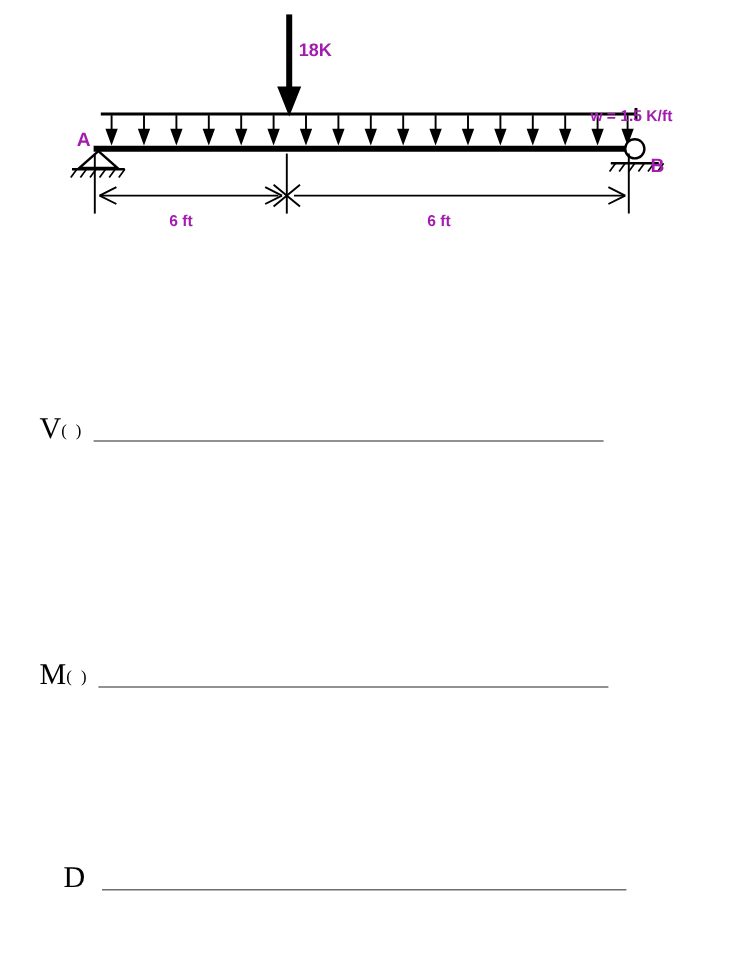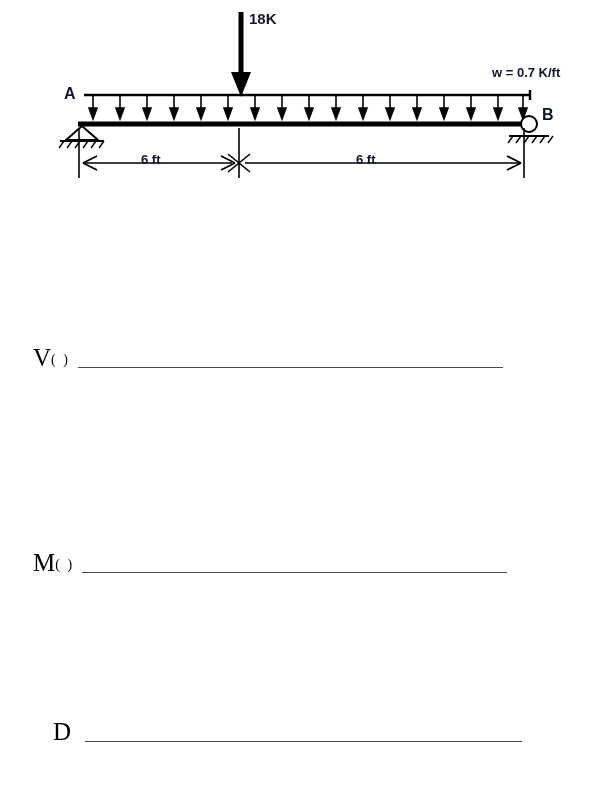--- a/index.html
+++ b/index.html
@@ -28,22 +28,23 @@
     width: 616px;
     height: 200px;
   }
   .beam-figure svg {
     display: block;
   }
   .lbl {
     position: absolute;
     font-weight: bold;
     font-family: "Liberation Sans", sans-serif;
-    color: #0f172a;
+    color: #a21caf;
     white-space: nowrap;
+    margin-top: 24px;
   }
   .lbl-load {
     font-size: 15px;
     left: 249px;
     top: 10px;
   }
   .lbl-w {
     font-size: 13px;
     left: 492px;
     top: 65px;
@@ -205,21 +206,21 @@
       <g stroke="#000" stroke-width="1.6" fill="none">
         <line x1="245" y1="163" x2="521" y2="163"></line>
         <line x1="521" y1="163" x2="507" y2="156"></line>
         <line x1="521" y1="163" x2="507" y2="170"></line>
       </g>
 
       <line x1="530" y1="90" x2="530" y2="100" stroke="#000" stroke-width="2.4"></line>
     </svg>
 
     <span class="lbl lbl-load">18K</span>
-    <span class="lbl lbl-w">w = 0.7 K/ft</span>
+    <span class="lbl lbl-w">w = 1.5 K/ft</span>
     <span class="lbl lbl-a">A</span>
     <span class="lbl lbl-b">B</span>
     <span class="lbl lbl-d1">6 ft</span>
     <span class="lbl lbl-d2">6 ft</span>
   </div>
 
   <div class="answer-row" id="row-v">
     <span class="answer-label">V</span>
     <span class="answer-sub">(  )</span>
     <span class="answer-line"></span>

